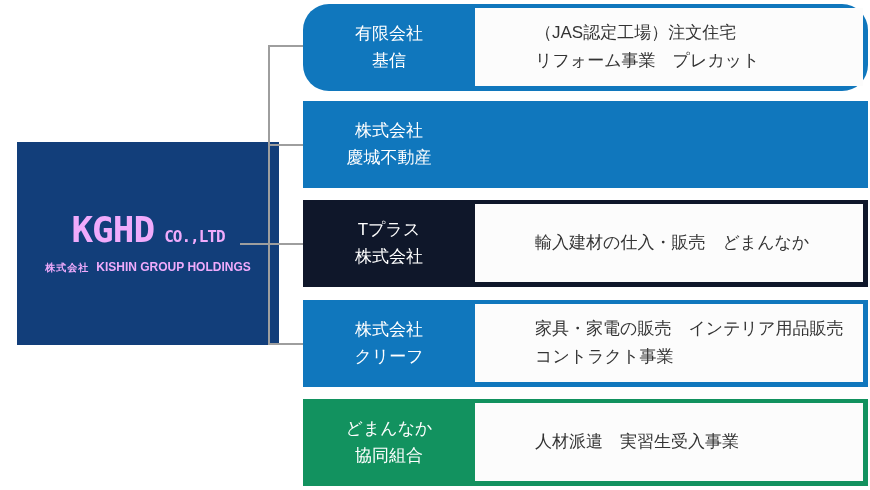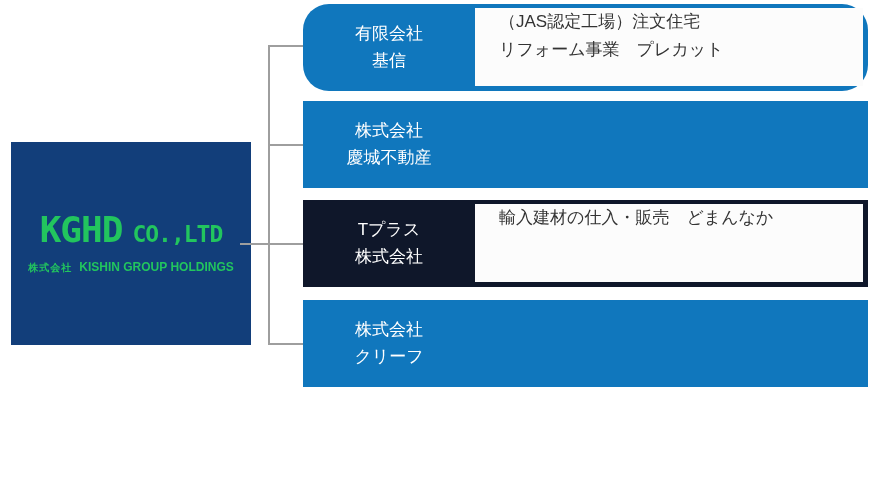--- a/index.html
+++ b/index.html
@@ -11,30 +11,30 @@
     --description-text:#333333;
   }
   html,body{margin:0;padding:0;background:#ffffff;}
   .canvas{
     position:relative;width:870px;height:490px;background:#ffffff;overflow:hidden;
     font-family:"Liberation Sans","DejaVu Sans",sans-serif;
   }
 
   
   .parent-box{
-    position:absolute;left:11px;top:142px;width:240px;height:203px;
+    position:absolute;left:17px;top:142px;width:262px;height:203px;
     background:var(--parent-bg);
     display:flex;flex-direction:column;align-items:center;justify-content:center;
-    color:#22c55e;
+    color:#f0abfc;
   }
   .logo-line1{display:flex;align-items:baseline;gap:10px;
     font-family:"DejaVu Sans Mono","Liberation Mono",monospace;font-weight:bold;
     letter-spacing:-1px;white-space:nowrap;}
   .logo-main{font-size:36px;line-height:1;}
-  .logo-suffix{font-size:23px;line-height:1;}
+  .logo-suffix{font-size:16px;line-height:1;}
   .logo-line2{display:flex;align-items:baseline;gap:7px;margin-top:12px;white-space:nowrap;}
   .logo-sub-prefix{font-size:10px;font-weight:bold;letter-spacing:1px;}
   .logo-sub{font-family:Liberation Sans, sans-serif;
     font-size:12px;font-weight:bold;letter-spacing:0px;}
 
   
   .line{position:absolute;background:var(--connector);}
   .line-main{left:240px;top:243px;width:63px;height:2px;}
   .line-trunk{left:268px;top:45px;width:2px;height:300px;}
   .line-b1{left:268px;top:45px;width:35px;height:2px;}
@@ -50,21 +50,21 @@
   .row4{top:300px;}
   .row5{top:399px;}
   .row-name{
     position:absolute;left:0;top:0;width:172px;height:100%;
     display:flex;align-items:center;justify-content:center;text-align:center;
     color:#ffffff;font-size:17px;font-weight:500;line-height:1.55;white-space:pre-line;
   }
   .row-desc-box{
     position:absolute;left:172px;top:4px;right:5px;bottom:5px;
     background:var(--description-bg);
-    display:flex;
+    display:flex;align-items:center;padding-left:36px;
   }
   .row-desc{
     padding-left:24px;color:var(--description-text);
     font-size:17px;font-weight:500;line-height:1.65;white-space:pre-line;
   }
 </style>
 </head>
 <body>
 
 <div class="canvas">
@@ -104,16 +104,27 @@
     <div class="row-name">Tプラス
 株式会社</div>
     <div class="row-desc-box">
       <div class="row-desc">輸入建材の仕入・販売　どまんなか</div>
     </div>
   </div>
 
   <div class="row row4" style="background: rgb(16, 119, 189);">
     <div class="row-name">株式会社
 クリーフ</div>
+    <div class="row-desc-box">
+      <div class="row-desc">家具・家電の販売　インテリア用品販売
+コントラクト事業</div>
+    </div>
   </div>
 
+  <div class="row row5 green" style="background: rgb(18, 146, 95);">
+    <div class="row-name">どまんなか
+協同組合</div>
+    <div class="row-desc-box">
+      <div class="row-desc">人材派遣　実習生受入事業</div>
+    </div>
+  </div>
 
 </div>
 
 </body></html>

